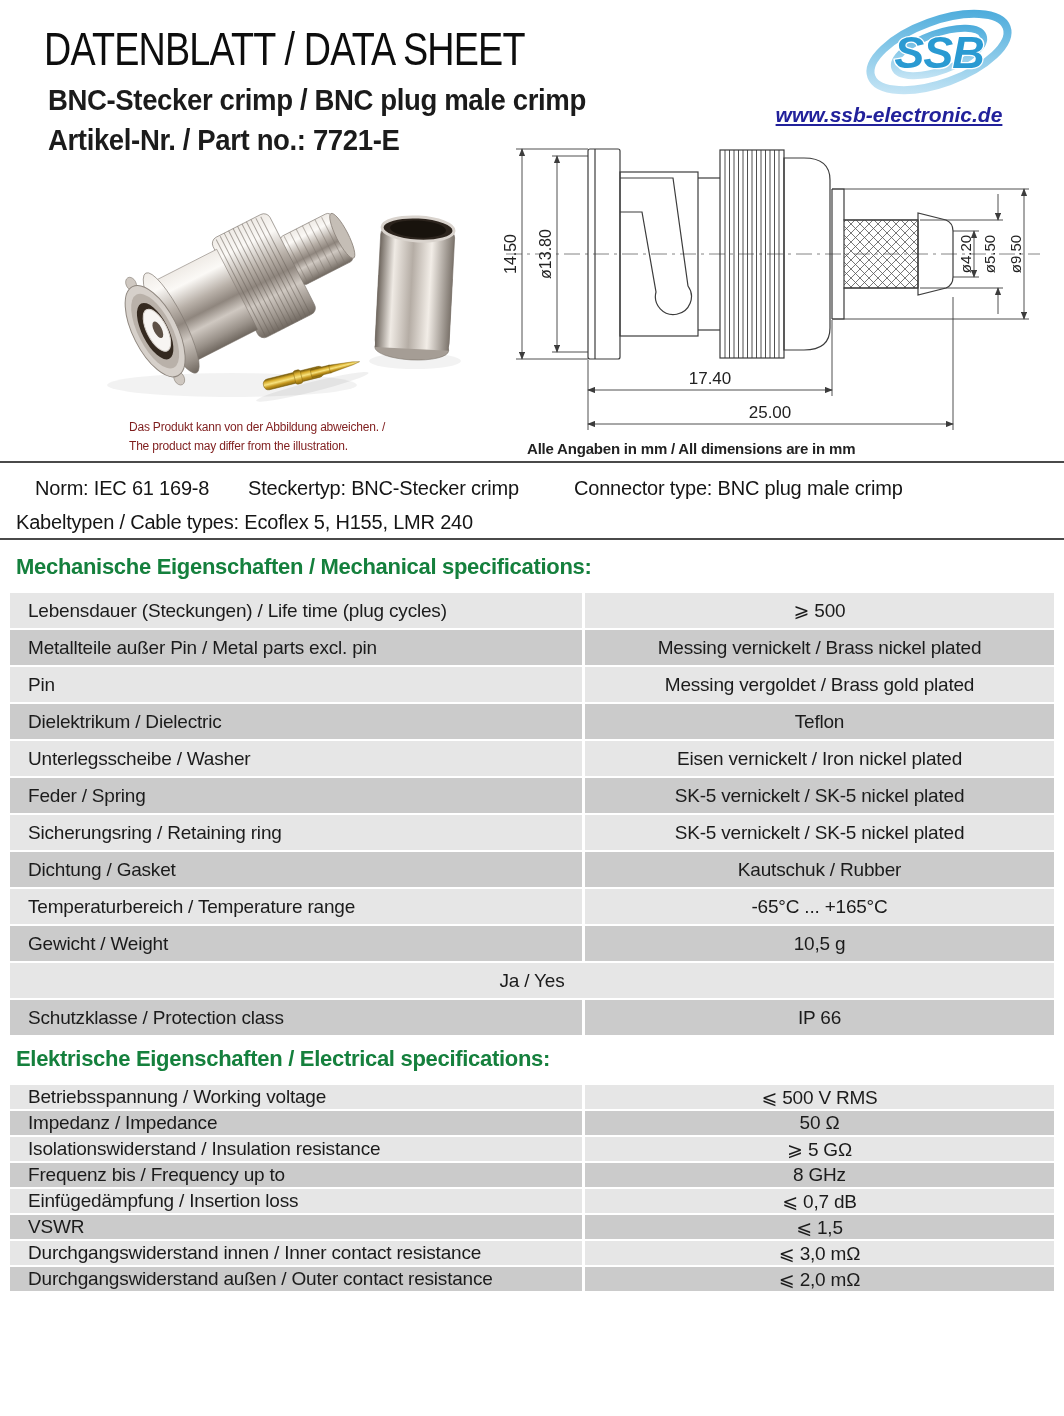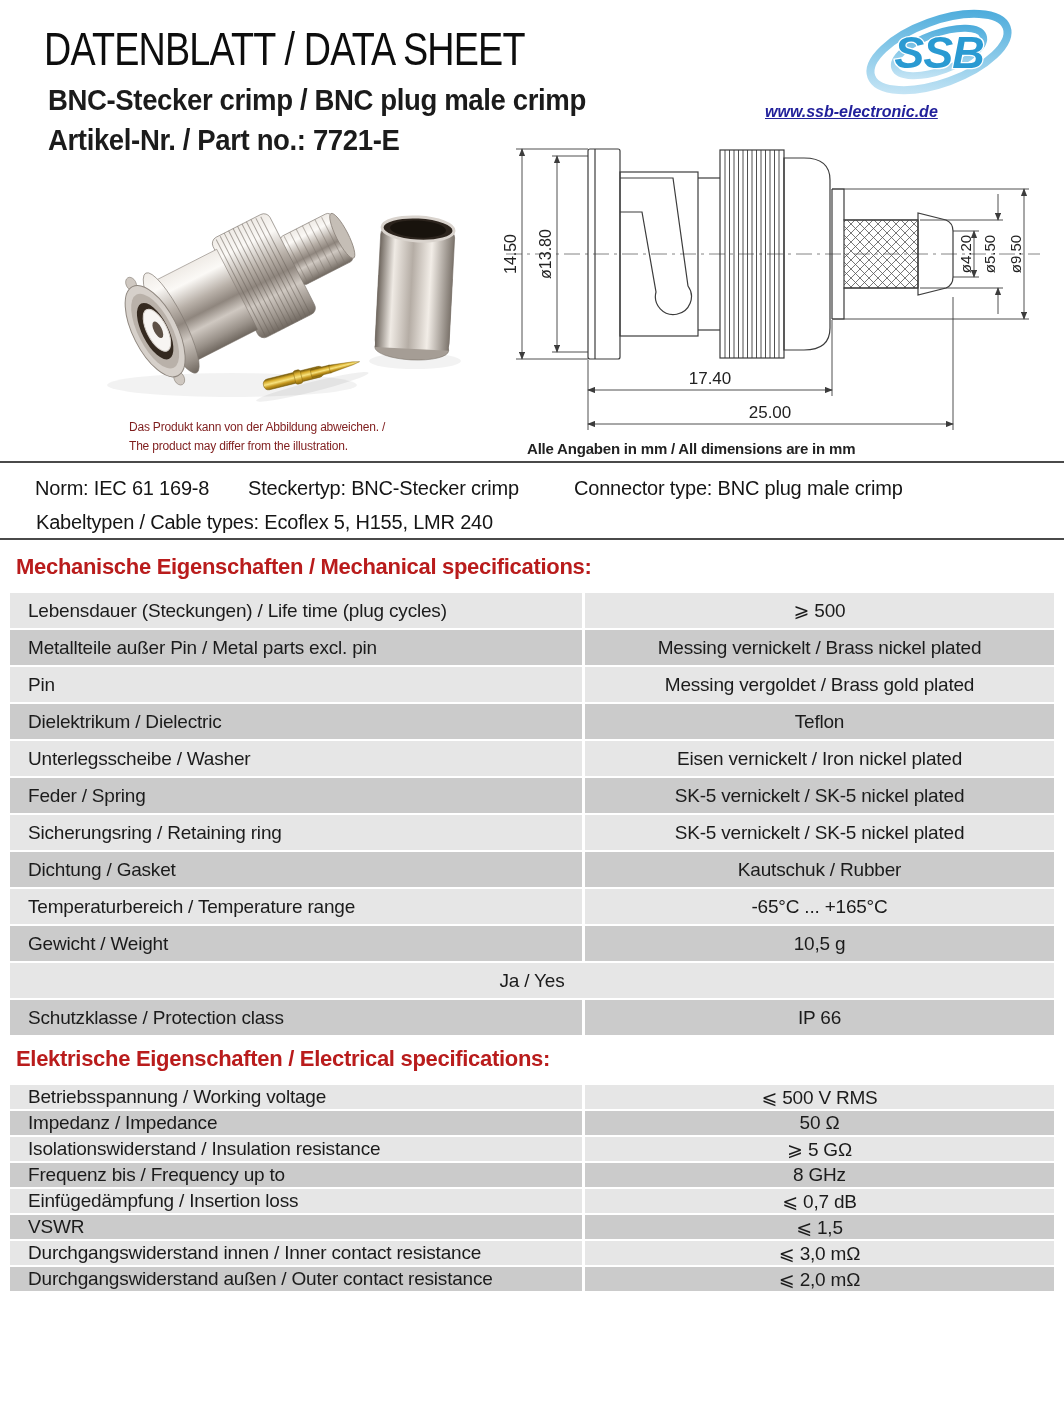--- a/index.html
+++ b/index.html
@@ -7,35 +7,35 @@
         font-family:"Liberation Sans","DejaVu Sans",sans-serif;color:#1b1b1b;}
   .abs{position:absolute;}
 
   
   .title{left:44px;top:22px;font-size:46px;font-weight:400;color:#0d0d0d;letter-spacing:-1px;
          transform:scaleX(.82);transform-origin:left top;white-space:nowrap;}
   .sub1{left:48px;top:84px;font-size:29px;font-weight:700;letter-spacing:-.4px;
         transform:scaleX(.95);transform-origin:left top;white-space:nowrap;}
   .sub2{left:48px;top:124px;font-size:29px;font-weight:700;letter-spacing:-.4px;
         transform:scaleX(.95);transform-origin:left top;white-space:nowrap;}
-  .weblink{left:765px;top:103px;width:248px;text-align:left;font-size:16px;font-weight:700;
+  .weblink{left:765px;top:103px;width:248px;text-align:center;font-size:21px;font-weight:700;
            font-style:italic;text-decoration:underline;color:#22219b;white-space:nowrap;}
 
   
   .photocap{left:129px;top:418px;font-size:12px;line-height:19px;color:#7f1d1d;letter-spacing:-.2px;}
   .drawcap{left:527px;top:440px;font-size:15px;color:#222;letter-spacing:-.2px;font-weight:bold;}
 
   
   .rule{left:0;width:1064px;background:#4a4a4a;}
   .r1{top:461px;height:2px;}
   .r2{top:538px;height:2px;}
   .norm{font-size:20px;letter-spacing:-.2px;white-space:nowrap;color:#151515;}
 
   
-  .sechead{font-size:22px;font-weight:700;letter-spacing:-.3px;color:#b91c1c;white-space:nowrap;}
+  .sechead{font-size:22px;font-weight:700;letter-spacing:-.3px;color:#15803d;white-space:nowrap;}
 
   
   .spectable{left:10px;width:1044px;}
   .trow{display:flex;margin-bottom:2px;}
   .mech .trow{height:35px;}
   .elec .trow{height:24px;}
   .tl,.tv{display:flex;align-items:center;font-size:19px;letter-spacing:-.2px;}
   .tl{width:572px;box-sizing:border-box;padding-left:18px;margin-right:3px;}
   .tv{flex:1;justify-content:center;text-align:center;}
   .light .tl,.light .tv{background:#e6e6e6;}
@@ -231,21 +231,21 @@
       <text x="210" y="250" font-size="17">17.40</text>
       <text x="270" y="284" font-size="17">25.00</text>
     </g>
   </svg>
   <div class="abs drawcap">Alle Angaben in mm / All dimensions are in mm</div>
 
   <div class="abs rule r1"></div>
   <div class="abs norm" style="left:20px;top:477px;margin-left:15px;">Norm: IEC 61 169-8</div>
   <div class="abs norm" style="left:248px;top:477px;">Steckertyp: BNC-Stecker crimp</div>
   <div class="abs norm" style="left:574px;top:477px;text-align:center;">Connector type: BNC plug male crimp</div>
-  <div class="abs norm" style="left:36px;top:511px;text-align:right;">Kabeltypen / Cable types: Ecoflex 5, H155, LMR 240</div>
+  <div class="abs norm" style="left:16px;top:511px;text-align:right;">Kabeltypen / Cable types: Ecoflex 5, H155, LMR 240</div>
   <div class="abs rule r2"></div>
 
   <div class="abs sechead" style="left:16px;top:554px;">Mechanische Eigenschaften / Mechanical specifications:</div>
   <div class="abs spectable mech" style="top:593px;">
     <div class="trow light">
         <div class="tl">Lebensdauer (Steckungen) / Life time (plug cycles)</div>
         <div class="tv">⩾ 500</div>
       </div>
     <div class="trow dark">
         <div class="tl">Metallteile außer Pin / Metal parts excl. pin</div>

